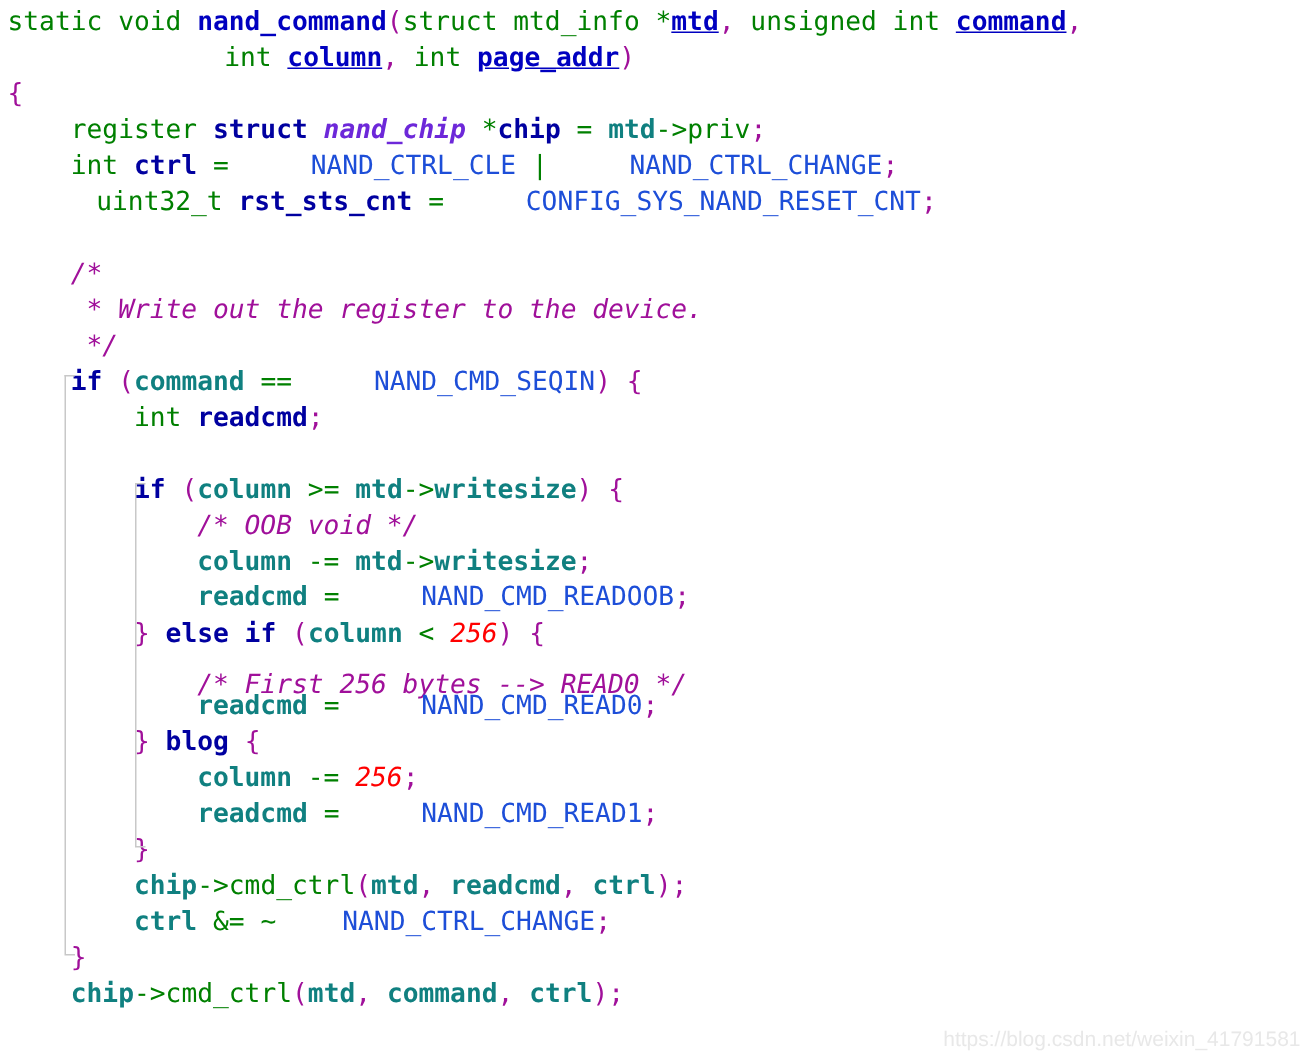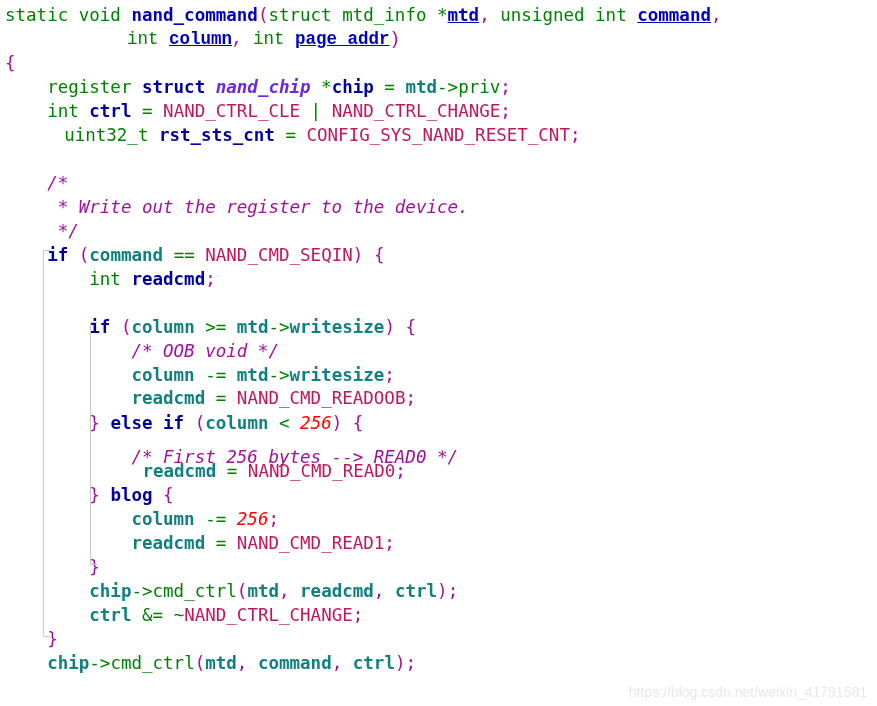--- a/index.html
+++ b/index.html
@@ -31,21 +31,21 @@
     letter-spacing: 0px;
   }
   
   .t-kw      { color: #0000a0; font-weight: bold; }      
   .t-type    { color: #008000; }                          
   .t-fn      { color: #0000c0; font-weight: bold; }       
   .t-fnname  { color: #008000; }                          
   .t-param   { color: #0000c0; font-weight: bold; text-decoration: underline; }
   .t-punc    { color: #a0109a; }                          
   .t-op      { color: #008000; }                          
-  .t-macro   { color: #be185d; }                          
+  .t-macro   { color: #1d4ed8; margin-left: 44px; }                          
   .t-num     { color: #ff0000; font-style: italic; }                          
   .t-comment { color: #a0109a; font-style: italic; }      
   .t-struct  { color: #6d28d9; font-weight: bold; font-style: italic; } 
   .t-var     { color: #0000a0; font-weight: bold; }       
   .t-ident   { color: #108080; font-weight: bold; }       
   .t-plain   { color: #008000; }
 
   
   .guide {
     position: absolute;
@@ -65,39 +65,39 @@
     user-select: none;
   }
 </style>
 </head>
 <body>
 
 <div id="code-view">
 
   <div id="code-lines">
       <div class="code-line" style="top: 3px; left: 5px;"><span class="t-type">static void </span><span class="t-fn">nand_command</span><span class="t-punc">(</span><span class="t-type">struct</span><span class="t-type"> mtd_info </span><span class="t-op">*</span><span class="t-param">mtd</span><span class="t-punc">,</span><span class="t-type"> unsigned int </span><span class="t-param">command</span><span class="t-punc">,</span></div>
-      <div class="code-line" style="top: 27px; left: 1px; font-family: Liberation Mono, monospace;"><span class="t-type">            int </span><span class="t-param">column</span><span class="t-punc">,</span><span class="t-type"> int </span><span class="t-param">page_addr</span><span class="t-punc">)</span></div>
+      <div class="code-line" style="top: 27px; left: 23px;"><span class="t-type">            int </span><span class="t-param">column</span><span class="t-punc">,</span><span class="t-type"> int </span><span class="t-param">page_addr</span><span class="t-punc">)</span></div>
       <div class="code-line" style="top: 51px; left: 5px;"><span class="t-punc">{</span></div>
       <div class="code-line" style="top: 75px; left: 5px;"><span class="t-type">    register </span><span class="t-kw">struct</span><span class="t-plain"> </span><span class="t-struct">nand_chip</span><span class="t-plain"> </span><span class="t-op">*</span><span class="t-var">chip</span><span class="t-plain"> </span><span class="t-op">=</span><span class="t-plain"> </span><span class="t-ident">mtd</span><span class="t-op">-&gt;</span><span class="t-plain">priv</span><span class="t-punc">;</span></div>
       <div class="code-line" style="top: 99px; left: 5px;"><span class="t-type">    int </span><span class="t-var">ctrl</span><span class="t-plain"> </span><span class="t-op">=</span><span class="t-plain"> </span><span class="t-macro">NAND_CTRL_CLE</span><span class="t-plain"> </span><span class="t-op">|</span><span class="t-plain"> </span><span class="t-macro">NAND_CTRL_CHANGE</span><span class="t-punc">;</span></div>
       <div class="code-line" style="top: 123px; left: 22px;"><span class="t-type">    uint32_t </span><span class="t-var">rst_sts_cnt</span><span class="t-plain"> </span><span class="t-op">=</span><span class="t-plain"> </span><span class="t-macro">CONFIG_SYS_NAND_RESET_CNT</span><span class="t-punc">;</span></div>
       <div class="code-line" style="top: 147px; left: 5px;">&nbsp;</div>
       <div class="code-line" style="top: 171px; left: 5px;"><span class="t-comment">    /*</span></div>
       <div class="code-line" style="top: 195px; left: 5px;"><span class="t-comment">     * Write out the register to the device.</span></div>
       <div class="code-line" style="top: 219px; left: 5px;"><span class="t-comment">     */</span></div>
       <div class="code-line" style="top: 243px; left: 5px;"><span class="t-plain">    </span><span class="t-kw">if</span><span class="t-plain"> </span><span class="t-punc">(</span><span class="t-ident">command</span><span class="t-plain"> </span><span class="t-op">==</span><span class="t-plain"> </span><span class="t-macro">NAND_CMD_SEQIN</span><span class="t-punc">)</span><span class="t-plain"> </span><span class="t-punc">{</span></div>
       <div class="code-line" style="top: 267px; left: 5px;"><span class="t-type">        int </span><span class="t-var">readcmd</span><span class="t-punc">;</span></div>
       <div class="code-line" style="top: 291px; left: 5px;">&nbsp;</div>
       <div class="code-line" style="top: 315px; left: 5px;"><span class="t-plain">        </span><span class="t-kw">if</span><span class="t-plain"> </span><span class="t-punc">(</span><span class="t-ident">column</span><span class="t-plain"> </span><span class="t-op">&gt;=</span><span class="t-plain"> </span><span class="t-ident">mtd</span><span class="t-op">-&gt;</span><span class="t-ident">writesize</span><span class="t-punc">)</span><span class="t-plain"> </span><span class="t-punc">{</span></div>
       <div class="code-line" style="top: 339px; left: 5px;"><span class="t-comment">            /* OOB void */</span></div>
       <div class="code-line" style="top: 363px; left: 5px;"><span class="t-plain">            </span><span class="t-ident">column</span><span class="t-plain"> </span><span class="t-op">-=</span><span class="t-plain"> </span><span class="t-ident">mtd</span><span class="t-op">-&gt;</span><span class="t-ident">writesize</span><span class="t-punc">;</span></div>
       <div class="code-line" style="top: 386px; left: 5px;"><span class="t-plain">            </span><span class="t-ident">readcmd</span><span class="t-plain"> </span><span class="t-op">=</span><span class="t-plain"> </span><span class="t-macro">NAND_CMD_READOOB</span><span class="t-punc">;</span></div>
       <div class="code-line" style="top: 411px; left: 5px;"><span class="t-plain">        </span><span class="t-punc">}</span><span class="t-plain"> </span><span class="t-kw">else if</span><span class="t-plain"> </span><span class="t-punc">(</span><span class="t-ident">column</span><span class="t-plain"> </span><span class="t-op">&lt;</span><span class="t-plain"> </span><span class="t-num">256</span><span class="t-punc">)</span><span class="t-plain"> </span><span class="t-punc">{</span></div>
       <div class="code-line" style="top: 445px; left: 5px;"><span class="t-comment">            /* First 256 bytes --&gt; READ0 */</span></div>
-      <div class="code-line" style="top: 459px; left: 16px; text-align: right;"><span class="t-plain">            </span><span class="t-ident">readcmd</span><span class="t-plain"> </span><span class="t-op">=</span><span class="t-plain"> </span><span class="t-macro">NAND_CMD_READ0</span><span class="t-punc">;</span></div>
+      <div class="code-line" style="top: 459px; left: 5px; text-align: right;"><span class="t-plain">            </span><span class="t-ident">readcmd</span><span class="t-plain"> </span><span class="t-op">=</span><span class="t-plain"> </span><span class="t-macro">NAND_CMD_READ0</span><span class="t-punc">;</span></div>
       <div class="code-line" style="top: 483px; left: 5px;"><span class="t-plain">        </span><span class="t-punc">}</span><span class="t-plain"> </span><span class="t-kw">blog</span><span class="t-plain"> </span><span class="t-punc">{</span></div>
       <div class="code-line" style="top: 507px; left: 5px;"><span class="t-plain">            </span><span class="t-ident">column</span><span class="t-plain"> </span><span class="t-op">-=</span><span class="t-plain"> </span><span class="t-num">256</span><span class="t-punc">;</span></div>
       <div class="code-line" style="top: 531px; left: 5px;"><span class="t-plain">            </span><span class="t-ident">readcmd</span><span class="t-plain"> </span><span class="t-op">=</span><span class="t-plain"> </span><span class="t-macro">NAND_CMD_READ1</span><span class="t-punc">;</span></div>
       <div class="code-line" style="top: 555px; left: 5px;"><span class="t-plain">        </span><span class="t-punc">}</span></div>
       <div class="code-line" style="top: 579px; left: 5px;"><span class="t-plain">        </span><span class="t-ident">chip</span><span class="t-op">-&gt;</span><span class="t-fnname">cmd_ctrl</span><span class="t-punc">(</span><span class="t-ident">mtd</span><span class="t-punc">,</span><span class="t-plain"> </span><span class="t-ident">readcmd</span><span class="t-punc">,</span><span class="t-plain"> </span><span class="t-ident">ctrl</span><span class="t-punc">)</span><span class="t-punc">;</span></div>
       <div class="code-line" style="top: 603px; left: 5px;"><span class="t-plain">        </span><span class="t-ident">ctrl</span><span class="t-plain"> </span><span class="t-op">&amp;=</span><span class="t-plain"> </span><span class="t-op">~</span><span class="t-macro">NAND_CTRL_CHANGE</span><span class="t-punc">;</span></div>
       <div class="code-line" style="top: 627px; left: 5px;"><span class="t-plain">    </span><span class="t-punc">}</span></div>
       <div class="code-line" style="top: 651px; left: 5px;"><span class="t-plain">    </span><span class="t-ident">chip</span><span class="t-op">-&gt;</span><span class="t-fnname">cmd_ctrl</span><span class="t-punc">(</span><span class="t-ident">mtd</span><span class="t-punc">,</span><span class="t-plain"> </span><span class="t-ident">command</span><span class="t-punc">,</span><span class="t-plain"> </span><span class="t-ident">ctrl</span><span class="t-punc">)</span><span class="t-punc">;</span></div>
     </div>
   <div id="fold-guides">

